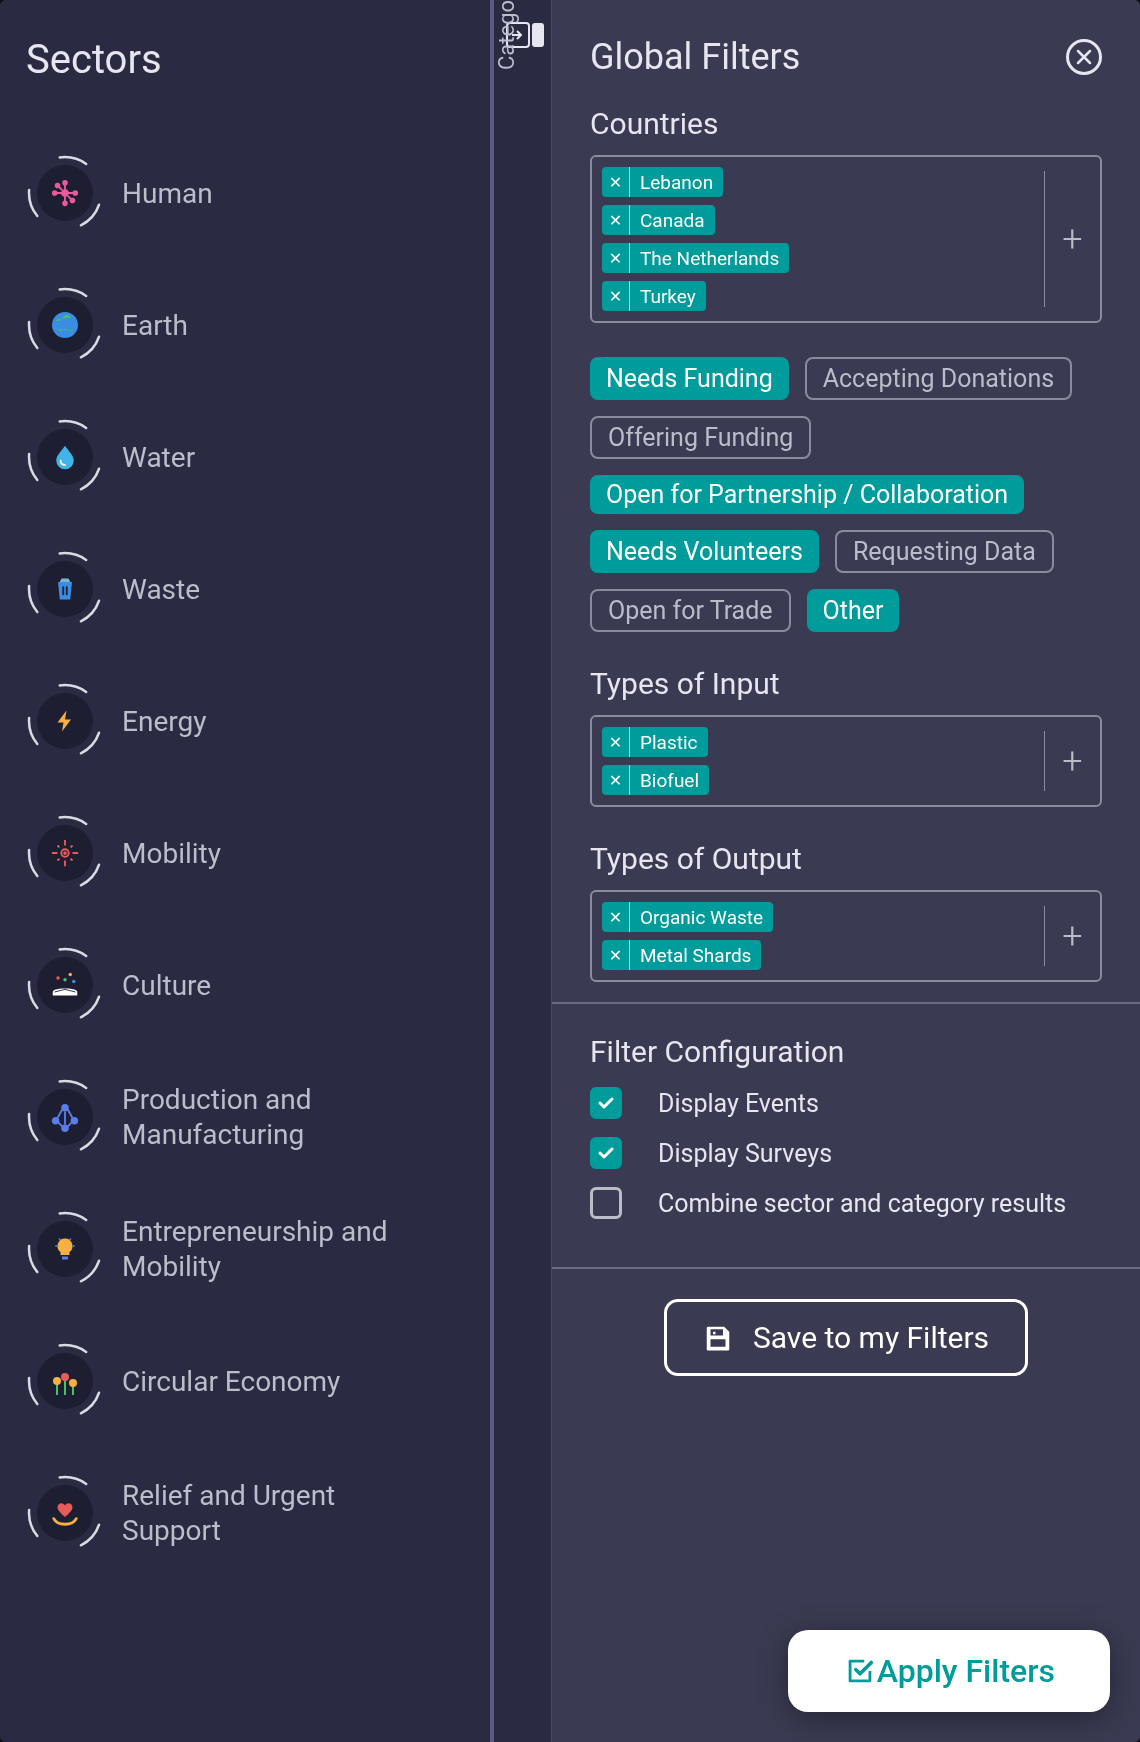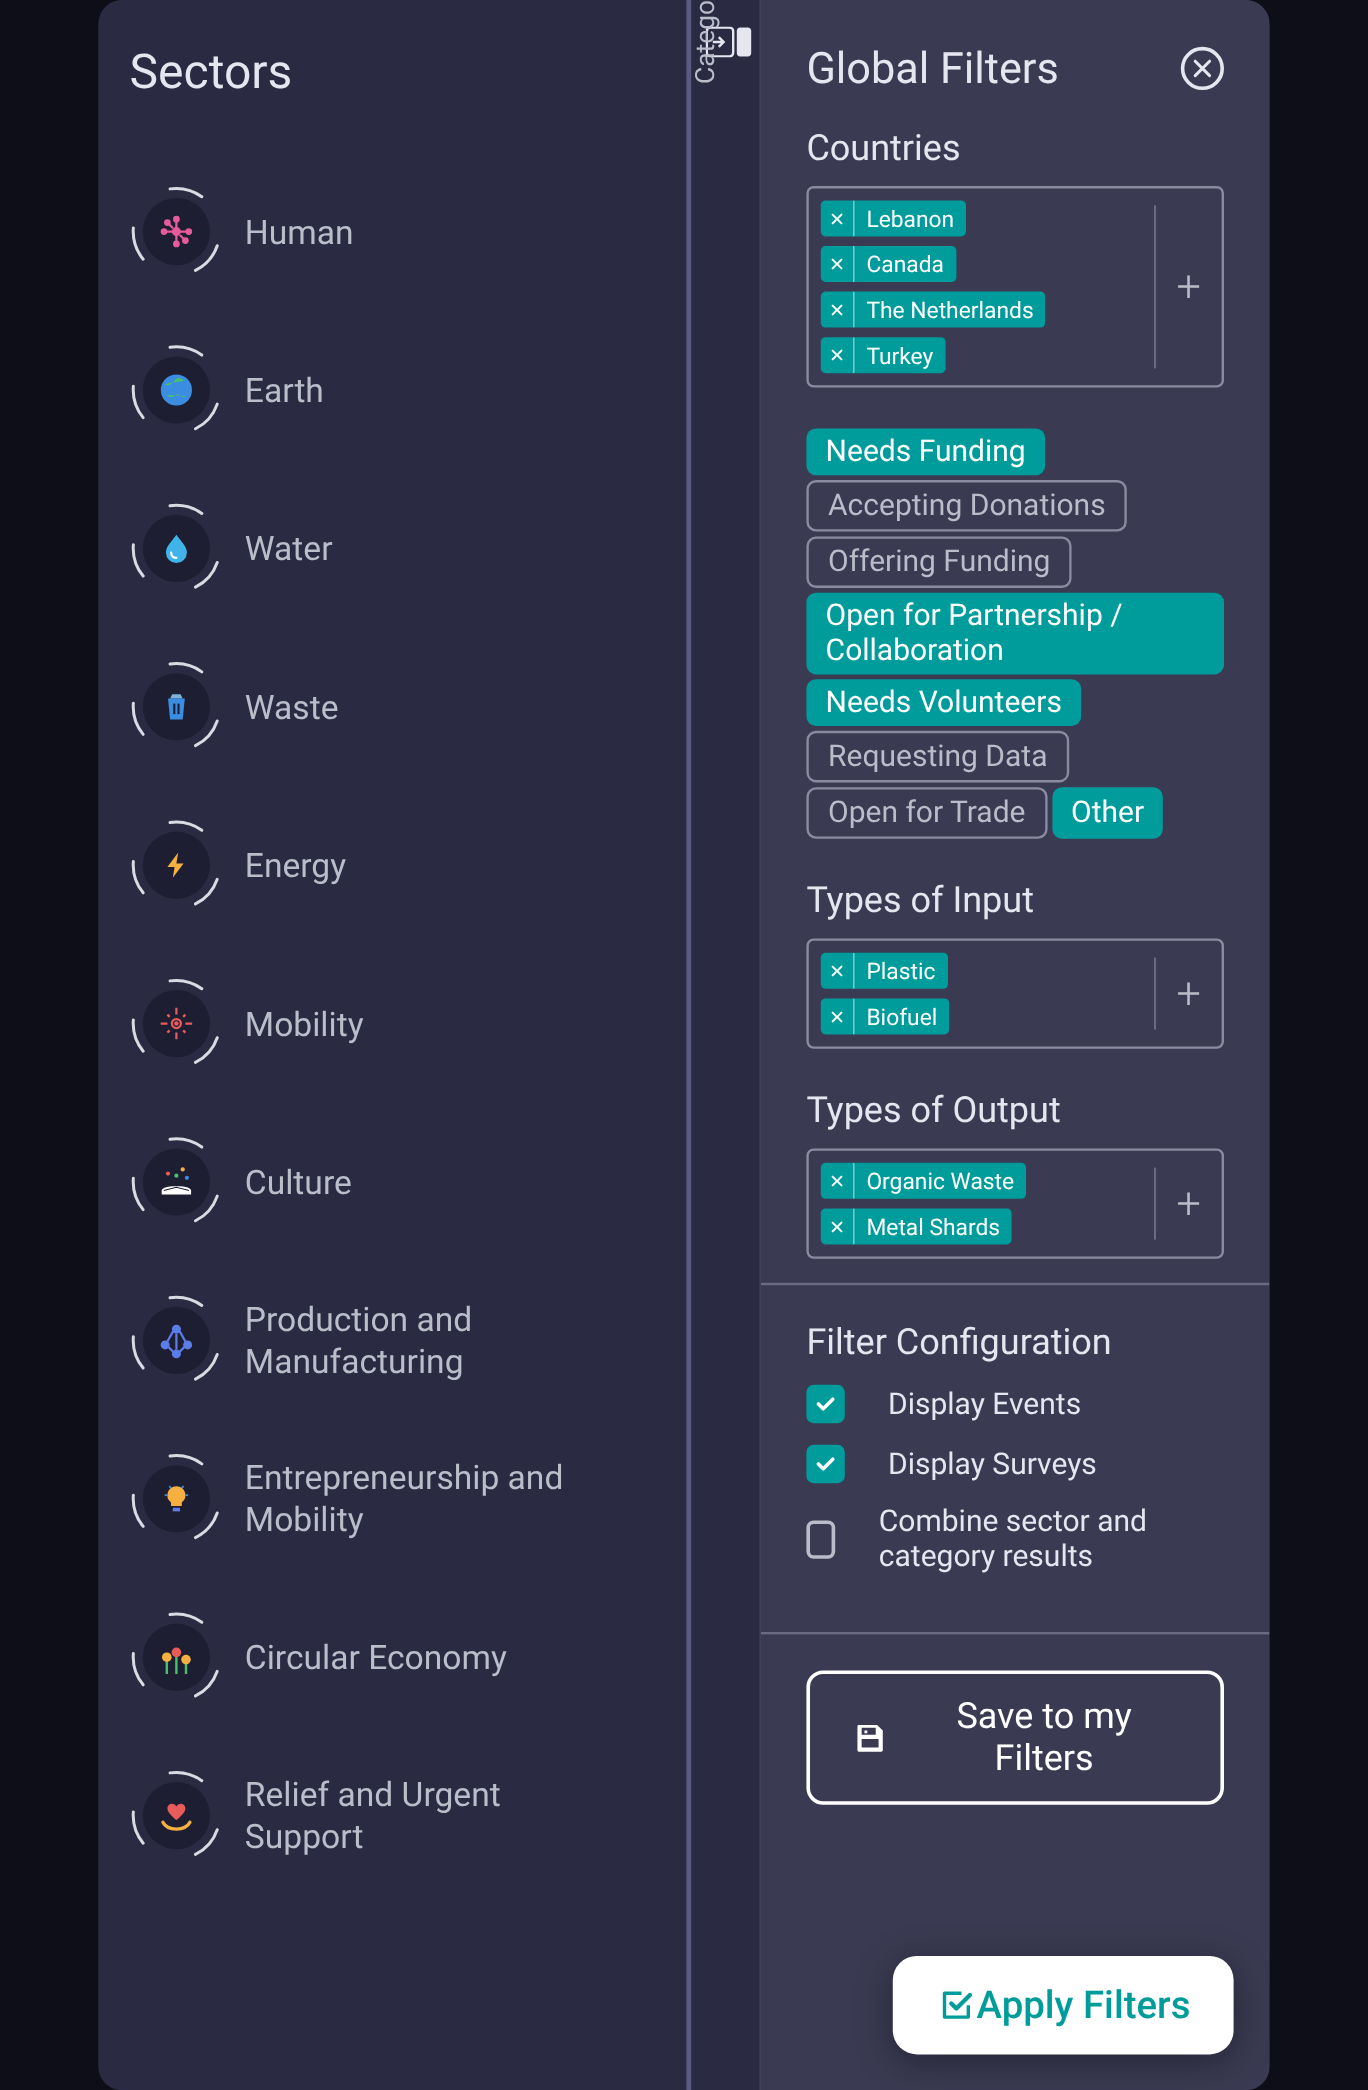--- a/index.html
+++ b/index.html
@@ -14,23 +14,23 @@
     --teal-text:#009c9c;
     --pill-border:#8a8aa0;
     --pill-text:#babdc9;
     --divider:#6a6a82;
     --white:#fff;
     --icon:#e6e6f0;
   }
   *{box-sizing:border-box;margin:0;padding:0;font-family:-apple-system,BlinkMacSystemFont,"Segoe UI",Roboto,Arial,sans-serif;}
   body{background:#0e0e18;}
   .frame{
-    width:976px;height:1742px;margin:0 auto;position:relative;
+    width:1140px;height:1742px;margin:0 auto;position:relative;
     display:flex;
-    border-radius:20px;overflow:hidden;
+    border-radius:6px;overflow:hidden;
     background:var(--bg);
   }
 
   
   .sectors{
     width:490px;height:100%;
     background:var(--bg);
     padding:36px 20px 36px 20px;
     position:relative;
   }
@@ -129,21 +129,21 @@
   }
   .tag .tx{
     display:flex;align-items:center;justify-content:center;
     width:28px;color:var(--white);
     border-right:1px solid rgba(255,255,255,0.6);
     font-size:16px;
   }
   .tag .tlabel{display:flex;align-items:center;padding:0 10px;}
 
   .pill-row{
-    display:flex;flex-wrap:wrap;gap:4px;margin-bottom:34px;
+    display:flex;flex-wrap:wrap;gap:16px;margin-bottom:34px;
   }
   .pill{
     display:inline-flex;align-items:center;
     padding:5px 16px;border-radius:8px;
     font-size:25px;font-weight:400;
     cursor:pointer;
   }
   .pill.active{background:var(--teal);color:var(--white);}
   .pill.inactive{border:2px solid var(--pill-border);color:var(--pill-text);background:transparent;}
 
@@ -169,21 +169,21 @@
     display:flex;align-items:center;gap:20px;
     border:3px solid var(--white);border-radius:14px;background:transparent;
     color:var(--white);font-size:30px;padding:18px 36px;cursor:pointer;
   }
 
   
   .apply-btn{
     position:absolute;right:30px;bottom:30px;
     display:flex;align-items:center;
     background:var(--white);border:none;border-radius:20px;
-    padding:22px 36px;font-size:32px;font-weight:500;
+    padding:22px 55px;font-size:32px;font-weight:500;
     color:var(--teal-text);
     box-shadow:0 6px 30px rgba(0,0,0,0.35);
     cursor:pointer;
   }
   .apply-btn svg{width:34px;height:34px;color:var(--teal-text);}
 </style>
 </head>
 <body>
 
 <div class="frame">

